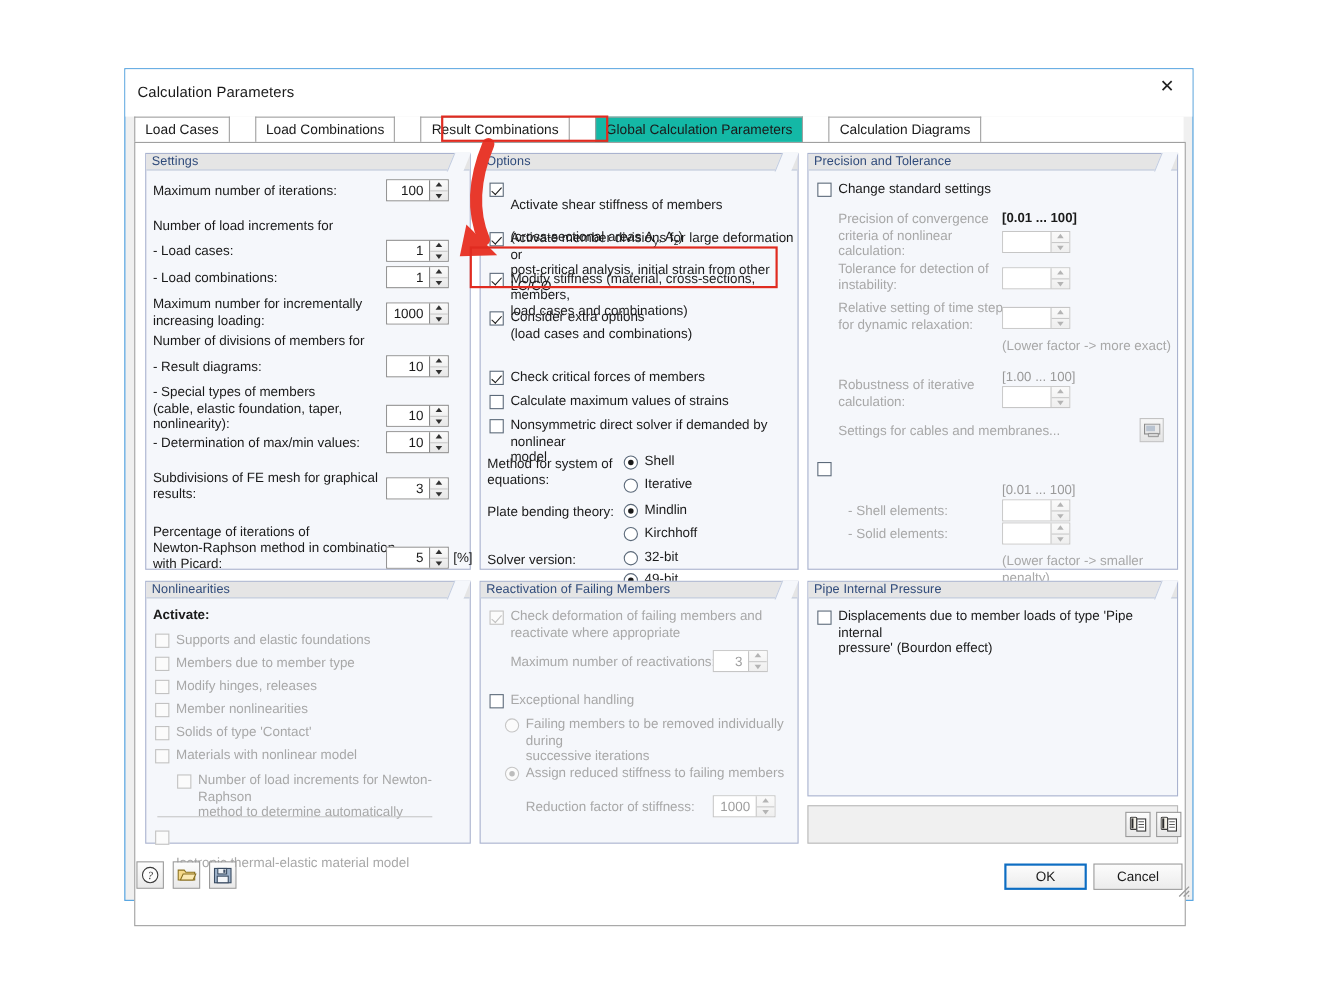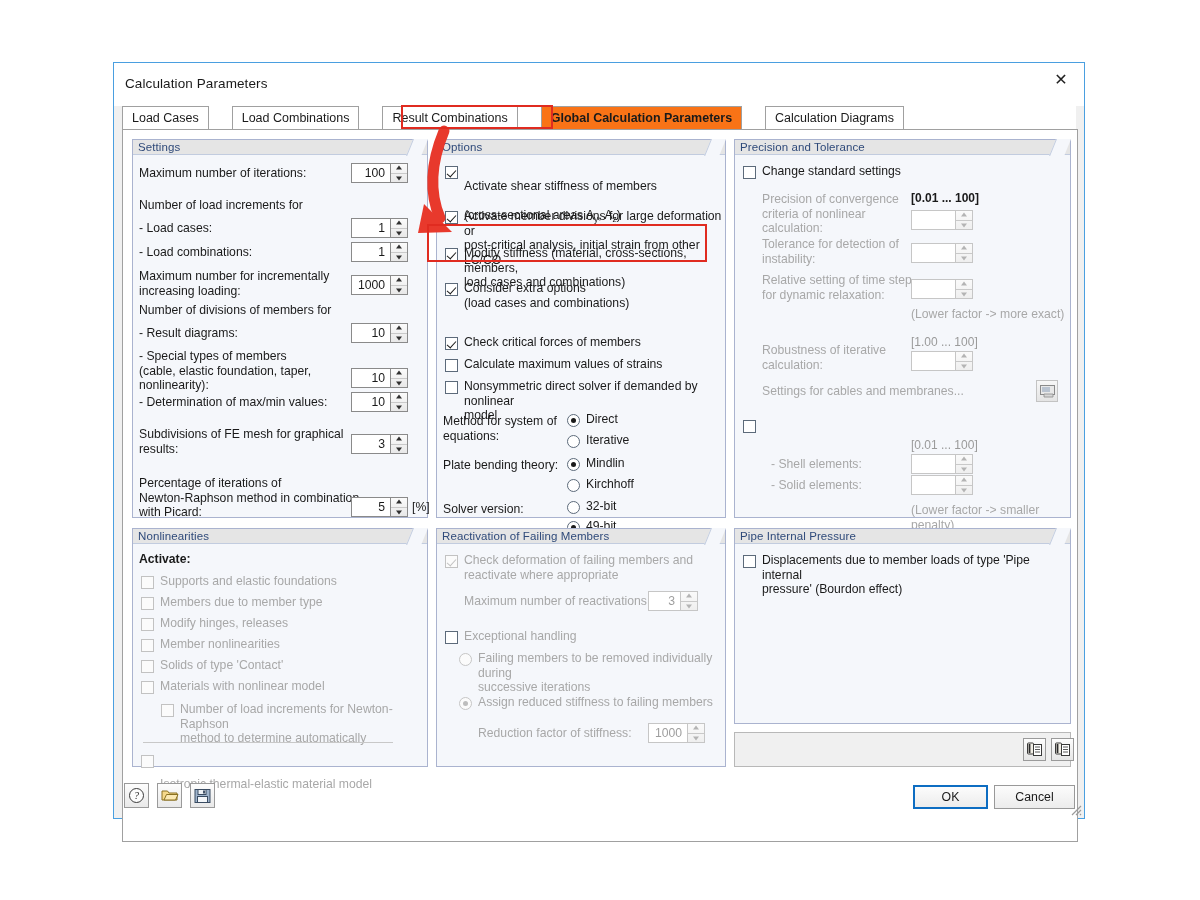--- a/index.html
+++ b/index.html
@@ -61,24 +61,23 @@
     color: #1a1a1a;
     background: #ffffff;
     border: 1px solid #a0a0a0;
     border-bottom: none;
     display: flex; align-items: center;
     margin-right: -1px;
     cursor: pointer;
     white-space: nowrap;
   }
   .tab.active {
-    background: #f97316;
+    background: #14b8a6;
     position: relative;
     z-index: 3;
-    font-weight: bold;
   }
 
   
   .tabbody {
     position: absolute;
     left: 8px; top: 66px;
     width: 956px; height: 713px;
     background: #ffffff;
     border: 1px solid #a0a0a0;
   }
@@ -412,21 +411,21 @@
           <div class="cb" style="left:8px; top:204px;"></div>
           <div class="lbl" style="left:27px; top:202px;">Calculate maximum values of strains</div>
 
           <div class="cb" style="left:8px; top:226px;"></div>
           <div class="lbl" style="left:27px; top:224px;">Nonsymmetric direct solver if demanded by nonlinear
 model</div>
 
           <div class="lbl" style="left:6px; top:259px;">Method for system of
 equations:</div>
           <div class="rb on" style="left:130px; top:259px;"></div>
-          <div class="lbl" style="left:149px; top:257px;">Direct</div>
+          <div class="lbl" style="left:149px; top:257px;">Shell</div>
           <div class="rb" style="left:130px; top:280px;"></div>
           <div class="lbl" style="left:149px; top:278px;">Iterative</div>
 
           <div class="lbl" style="left:6px; top:303px;">Plate bending theory:</div>
           <div class="rb on" style="left:130px; top:303px;"></div>
           <div class="lbl" style="left:149px; top:301px;">Mindlin</div>
           <div class="rb" style="left:130px; top:324px;"></div>
           <div class="lbl" style="left:149px; top:322px;">Kirchhoff</div>
 
           <div class="lbl" style="left:6px; top:347px;">Solver version:</div>

